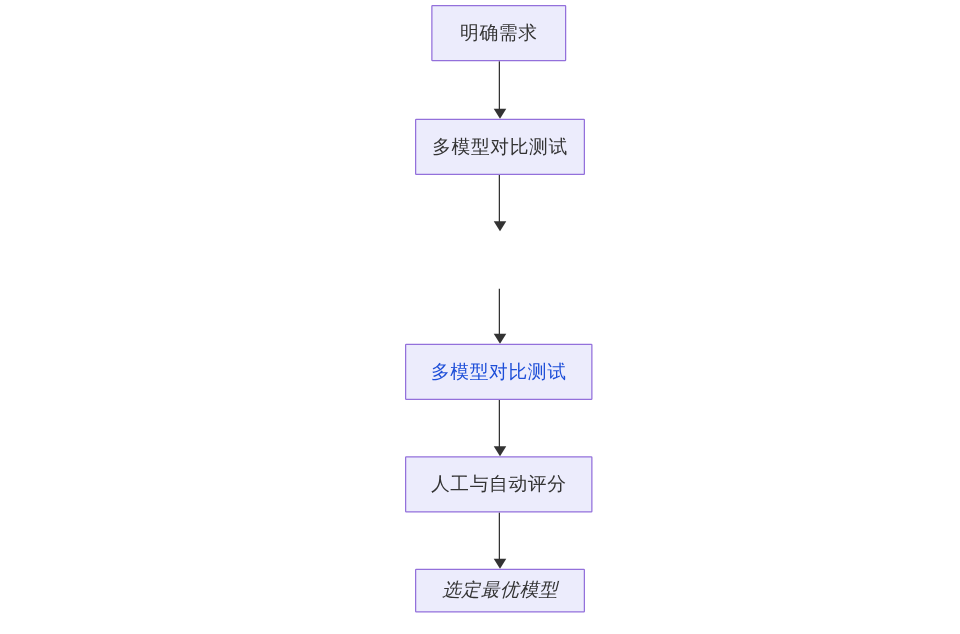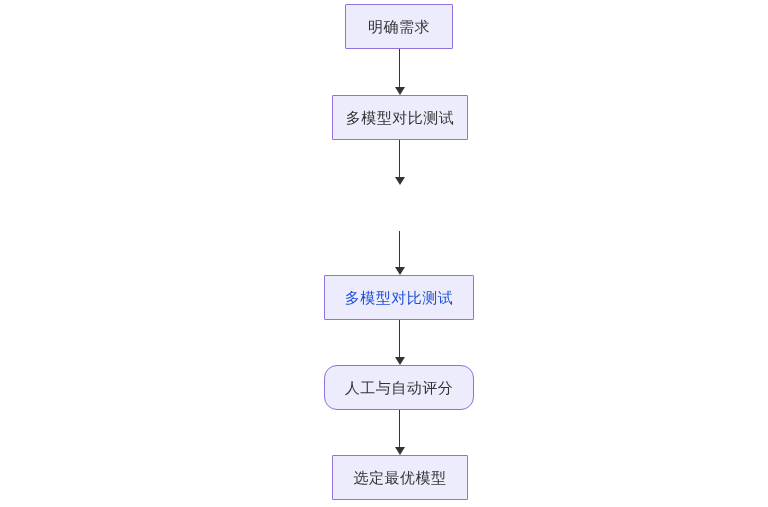--- a/index.html
+++ b/index.html
@@ -78,21 +78,21 @@
 
   <div class="node" style="left: 316px; top: 95px; width: 136px; height: 45px; background: rgb(236, 236, 252); border-color: rgb(147, 112, 219);">
     <span class="node-label" style="color: rgb(51, 51, 51);">多模型对比测试</span>
   </div>
 
 
   <div class="node" style="left: 308px; top: 275px; width: 150px; height: 45px; background: rgb(236, 236, 252); border-color: rgb(147, 112, 219);">
     <span class="node-label" style="color: #1d4ed8;">多模型对比测试</span>
   </div>
 
-  <div class="node" style="left: 308px; top: 365px; width: 150px; height: 45px; background: rgb(236, 236, 252); border-color: rgb(147, 112, 219); border-radius: 13px;">
+  <div class="node" style="left: 308px; top: 365px; width: 150px; height: 45px; background: rgb(236, 236, 252); border-color: rgb(147, 112, 219);">
     <span class="node-label" style="color: rgb(51, 51, 51);">人工与自动评分</span>
   </div>
 
-  <div class="node" style="left: 316px; top: 455px; width: 136px; height: 45px; background: rgb(236, 236, 252); border-color: rgb(147, 112, 219);">
+  <div class="node" style="left: 316px; top: 455px; width: 136px; height: 35px; background: rgb(236, 236, 252); border-color: rgb(147, 112, 219); font-style: italic;">
     <span class="node-label" style="color: rgb(51, 51, 51);">选定最优模型</span>
   </div>
 
 </div>
 
 </body></html>

